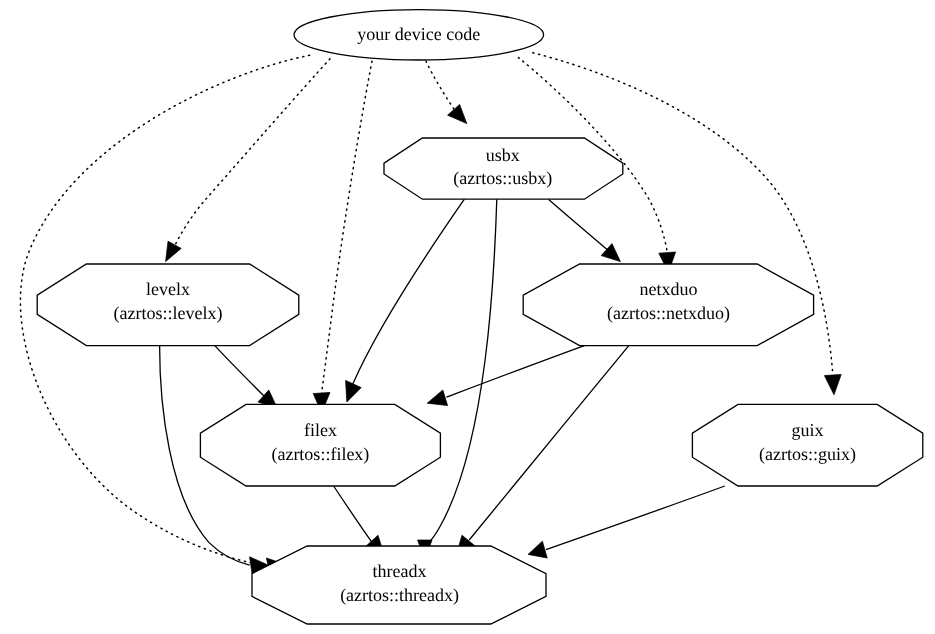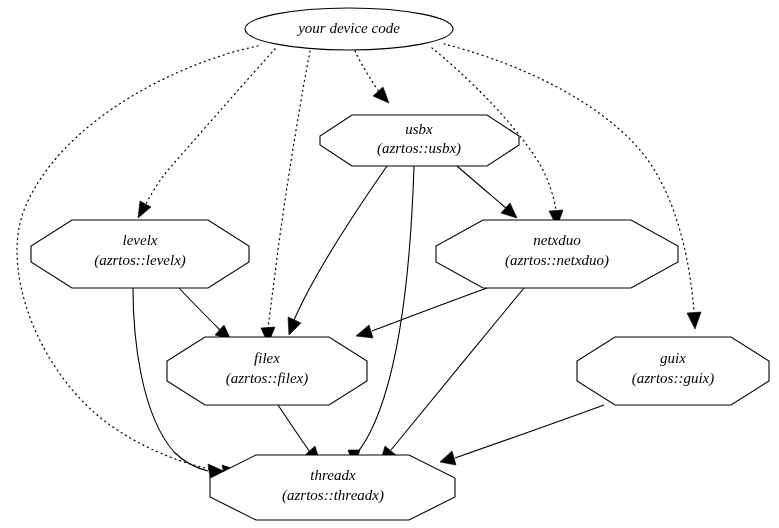--- a/index.html
+++ b/index.html
@@ -10,21 +10,20 @@
   }
   body {
     font-family: "Liberation Serif", "DejaVu Serif", serif;
   }
   #graph-canvas {
     position: relative;
     width: 779px;
     height: 528px;
     background: #ffffff;
     overflow: hidden;
-    font-style: italic;
   }
   #graph-svg {
     position: absolute;
     top: 0;
     left: 0;
     width: 779px;
     height: 528px;
   }
   .node-shape {
     fill: #ffffff;

